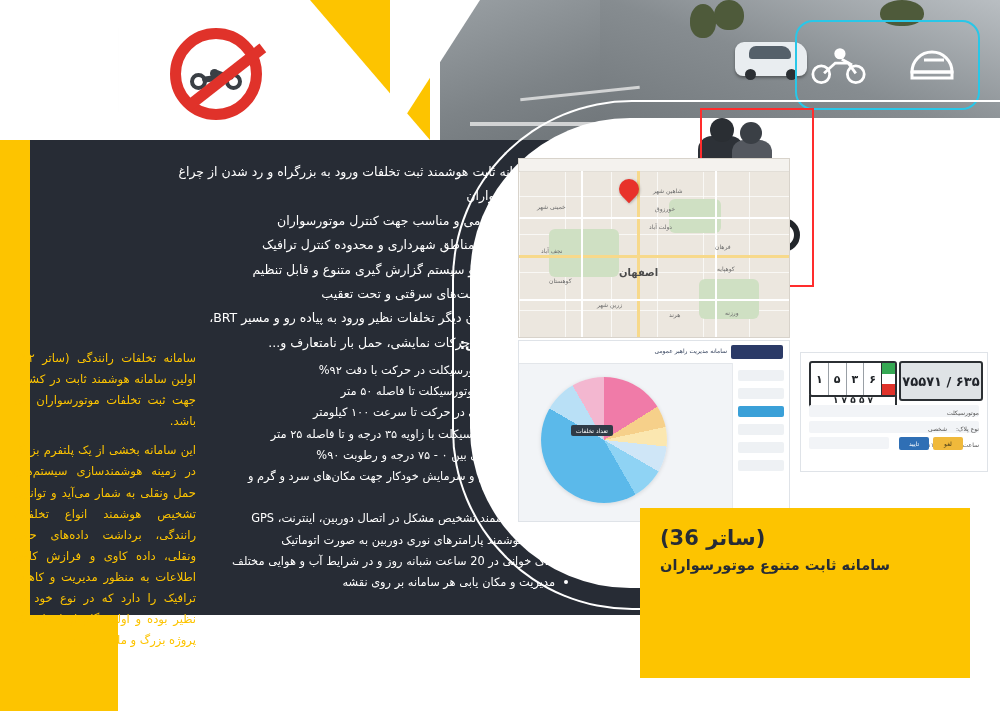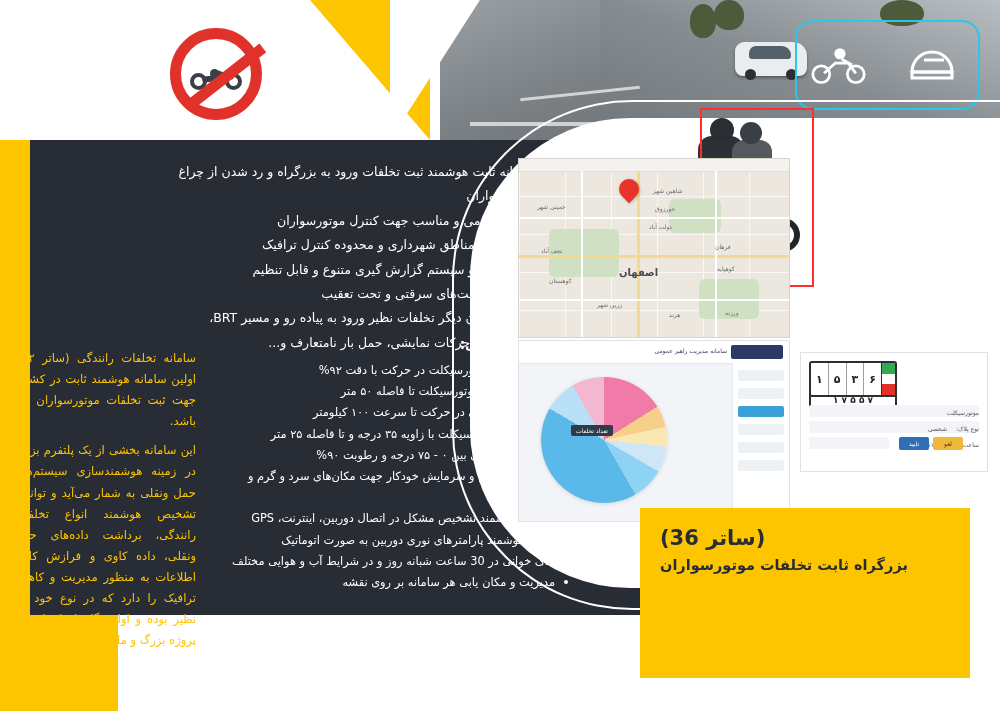--- a/index.html
+++ b/index.html
@@ -246,21 +246,21 @@
   <div class="tech rtl">
     <ul class="dotted">
       <li>تشخیص پلاک موتورسیکلت در حرکت  با دقت ۹۲%</li>
       <li>قابلیت تشخیص موتورسیکلت تا فاصله ۵۰ متر</li>
       <li>قابلیت پلاک خوانی در حرکت تا سرعت ۱۰۰ کیلومتر</li>
       <li>پلاک خوانی موتورسیکلت با زاویه ۳۵ درجه و تا فاصله ۲۵ متر</li>
       <li>قابلیت کار در مای بین ۰ - ۷۵ درجه و رطوبت ۹۰%</li>
       <li>سیستم گرمایش و سرمایش خودکار جهت مکان‌های سرد و گرم و خشک</li>
       <li>سیستم هوشمند تشخیص مشکل در اتصال دوربین، اینترنت، GPS</li>
       <li>تنظیم هوشمند پارامترهای نوری دوربین به صورت اتوماتیک</li>
-      <li>پلاک خوانی در 30 ساعت شبانه روز و در شرایط آب و هوایی مختلف</li>
+      <li>پلاک خوانی در 20 ساعت شبانه روز و در شرایط آب و هوایی مختلف</li>
       <li>مدیریت و مکان یابی هر سامانه بر روی نقشه</li>
     </ul>
   </div>
 
   <div class="sidecol">
     <p style="margin:0 0 8px 0">سامانه تخلفات رانندگی (ساتر ۲۲)، اولین سامانه هوشمند ثابت در کشور، جهت ثبت تخلفات موتورسواران می باشد.</p>
     <p style="margin:0">این سامانه بخشی از یک پلتفرم بزرگ در زمینه هوشمندسازی سیستم‌های حمل ونقلی به شمار می‌آید و توانایی تشخیص هوشمند انواع تخلفات رانندگی، برداشت داده‌های حمل ونقلی، داده کاوی و فرازش کاوی اطلاعات به منظور مدیریت و کاهش ترافیک را دارد که در نوع خود بی نظیر بوده و اولین گام از اجرای یک پروژه بزرگ و ملی می‌باشد.</p>
   </div>
 
   <div class="map">
@@ -311,31 +311,32 @@
 
   <div class="plate-card">
     <div class="plate">
       <div class="flag"></div>
       <div class="cell">۶</div>
       <div class="cell">۳</div>
       <div class="cell">۵</div>
       <div class="cell">۱</div>
     </div>
     <div style="position:absolute;left:8px;top:42px;width:84px;height:14px;border:2px solid #2b2f33;border-top:none;border-radius:0 0 3px 3px;font-size:9px;font-weight:bold;text-align:center;color:#1d2125;">۷ ۵ ۵ ۷ ۱</div>
+    <div class="plate2">۶۳۵ / ۷۵۵۷۱</div>
     <div class="plate-row"></div>
     <div class="plate-row plate-row2"></div>
     <div class="plate-row plate-row3"></div>
     <div class="plate-txt" style="right:8px;top:56px;">موتورسیکلت</div>
     <div class="plate-txt" style="right:8px;top:72px;">نوع پلاک:</div>
     <div class="plate-txt" style="right:40px;top:72px;">شخصی</div>
     <div class="plate-txt" style="right:8px;top:88px;">ساعت:</div>
     <div class="plate-txt" style="right:36px;top:88px;">۱۱:۵۸:۳۴</div>
     <div class="plate-btn blue">تایید</div>
     <div class="plate-btn yellow">لغو</div>
   </div>
 
   <div class="yellow-br"></div>
   <div class="footer-title">
     <div class="l2">(ساتر 36)</div>
-    <div class="l3">بزرگراه ثابت تخلفات موتورسواران</div>
+    <div class="l3">سامانه ثابت متنوع موتورسواران</div>
   </div>
 
 </div>
 
 </body></html>

